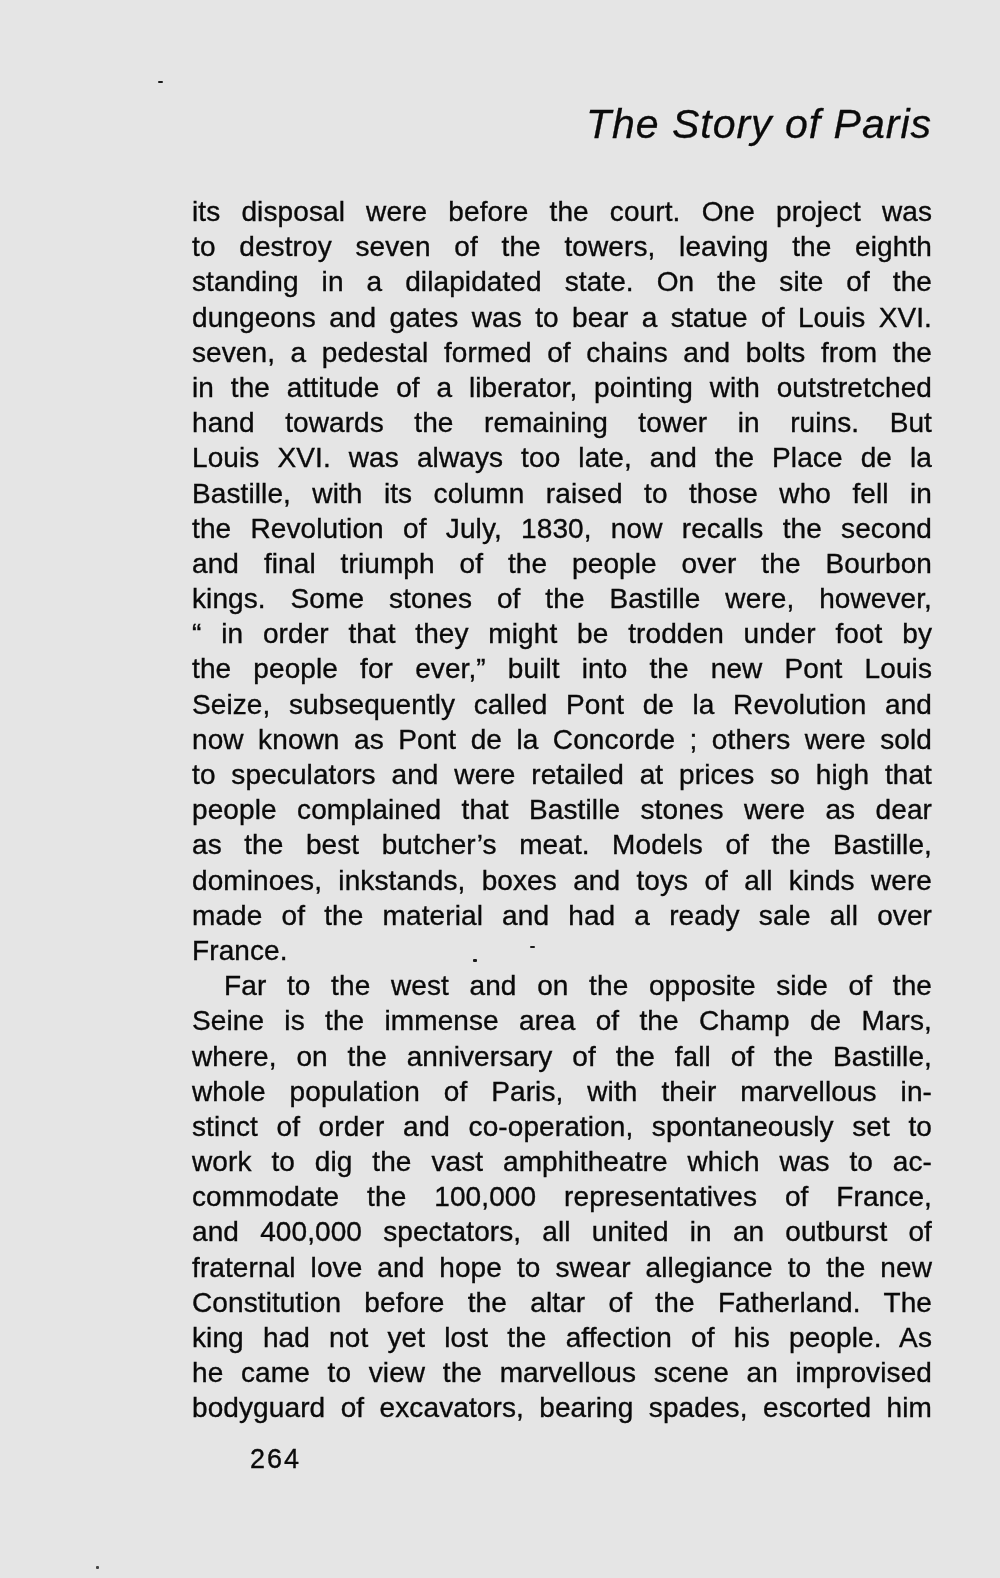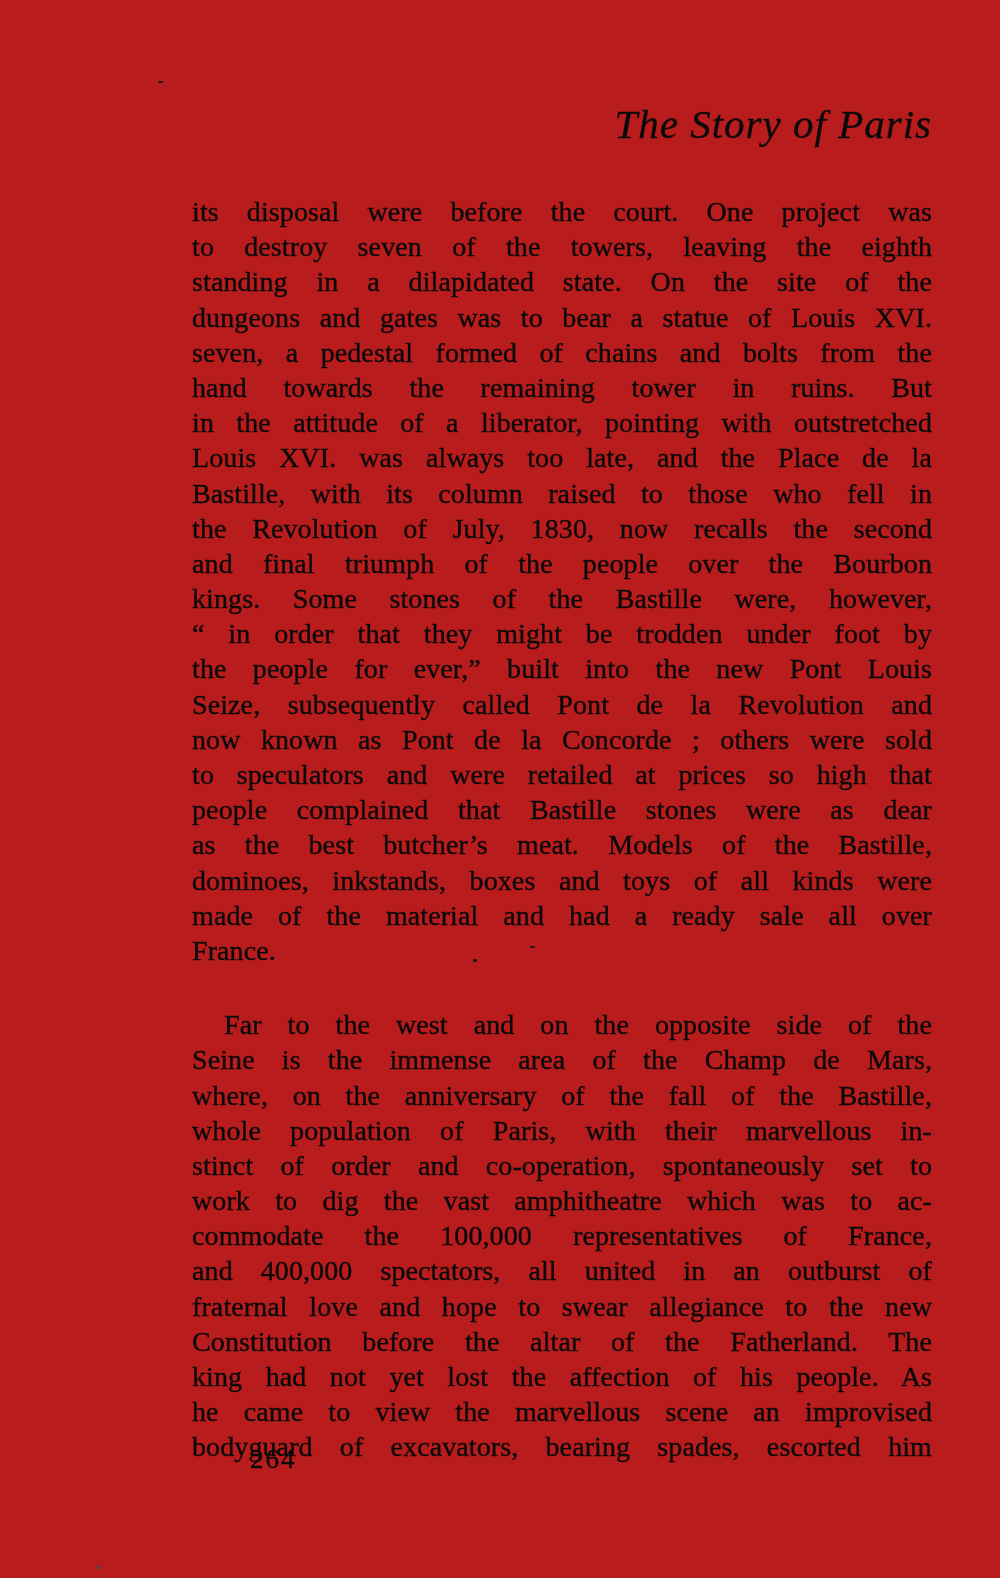--- a/index.html
+++ b/index.html
@@ -4,23 +4,23 @@
 <style>
   html, body {
     margin: 0;
     padding: 0;
     background: #ffffff;
   }
   .scan-page {
     position: relative;
     width: 1000px;
     height: 1578px;
-    background: #b91c1c;
+    background: #e5e5e5;
     overflow: hidden;
-    font-family: Liberation Serif, serif;
+    font-family: Liberation Sans, sans-serif;
     color: #0a0a0a;
   }
   
   .running-head {
     position: absolute;
     top: 98px;
     right: 68px;
     font-style: italic;
     font-size: 41px;
     line-height: 52px;
@@ -47,21 +47,20 @@
     white-space: nowrap;
     overflow: visible;
   }
   .line.no-just {
     text-align: center;
     text-align-last: left;
   }
   .line.indent {
     padding-left: 32px;
     width: 708px;
-    margin-top: 39px;
   }
   
   .page-number {
     position: absolute;
     left: 250px;
     top: 1444px;
     font-size: 27px;
     letter-spacing: 2px;
     -webkit-text-stroke: 0.35px currentColor;
   }
@@ -84,22 +83,22 @@
   <div class="running-head">The Story of Paris</div>
 
   <div class="text-block">
 
     <div class="paragraph">
       <div class="line">its disposal were before the court. One project was</div>
       <div class="line">to destroy seven of the towers, leaving the eighth</div>
       <div class="line">standing in a dilapidated state. On the site of the</div>
       <div class="line">dungeons and gates was to bear a statue of Louis XVI.</div>
       <div class="line">seven, a pedestal formed of chains and bolts from the</div>
+      <div class="line">in the attitude of a liberator, pointing with outstretched</div>
       <div class="line">hand towards the remaining tower in ruins. But</div>
-      <div class="line">in the attitude of a liberator, pointing with outstretched</div>
       <div class="line">Louis XVI. was always too late, and the Place de la</div>
       <div class="line">Bastille, with its column raised to those who fell in</div>
       <div class="line">the Revolution of July, 1830, now recalls the second</div>
       <div class="line">and final triumph of the people over the Bourbon</div>
       <div class="line">kings. Some stones of the Bastille were, however,</div>
       <div class="line">“ in order that they might be trodden under foot by</div>
       <div class="line">the people for ever,” built into the new Pont Louis</div>
       <div class="line">Seize, subsequently called Pont de la Revolution and</div>
       <div class="line">now known as Pont de la Concorde ; others were sold</div>
       <div class="line">to speculators and were retailed at prices so high that</div>

